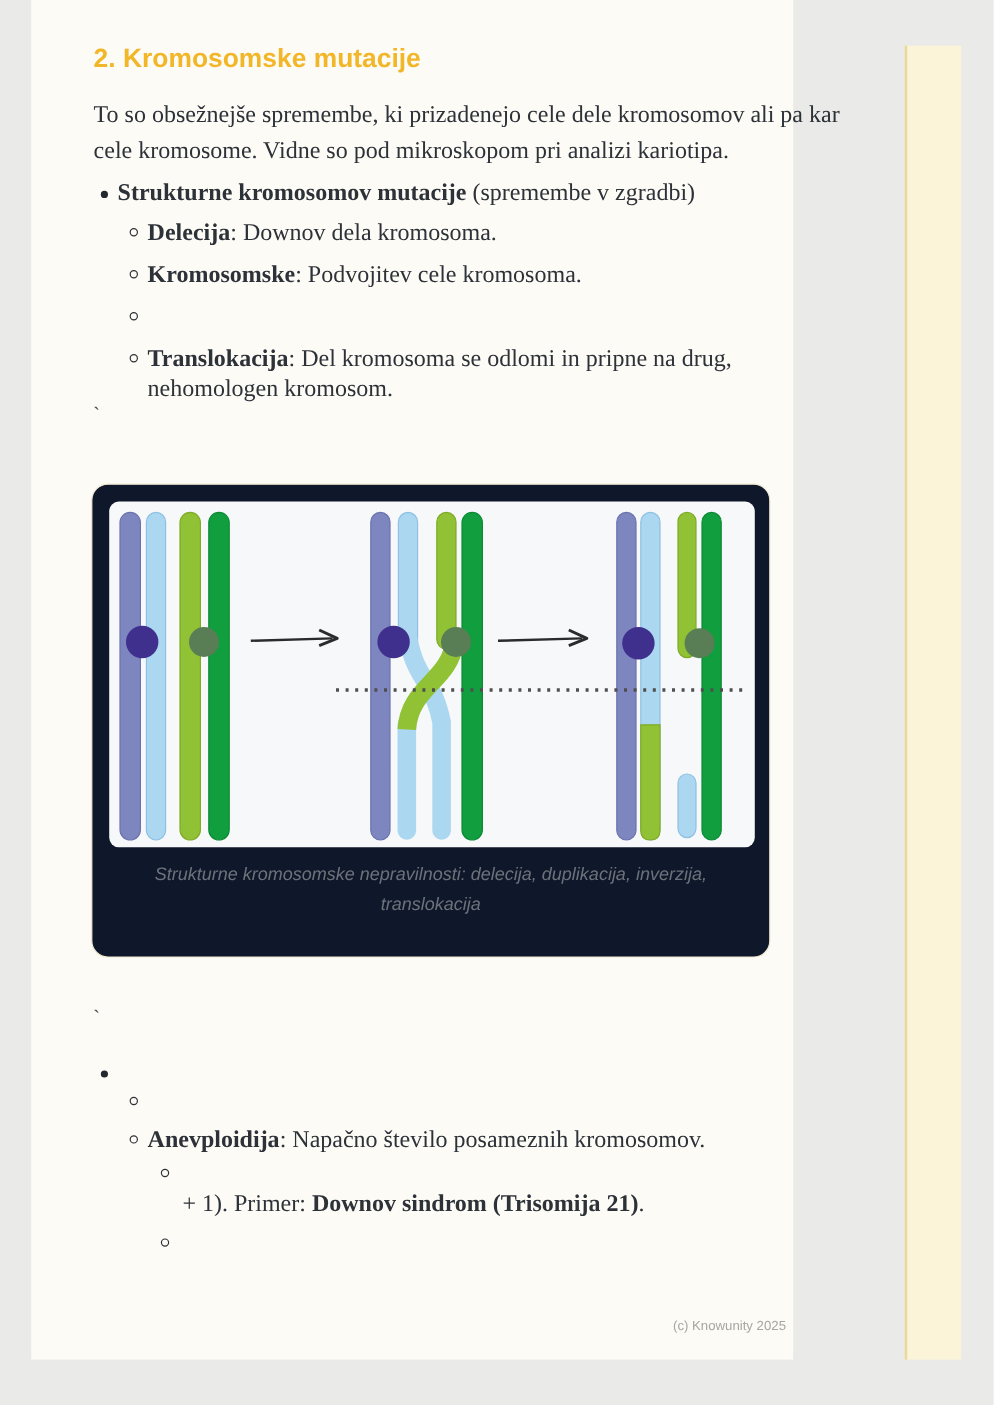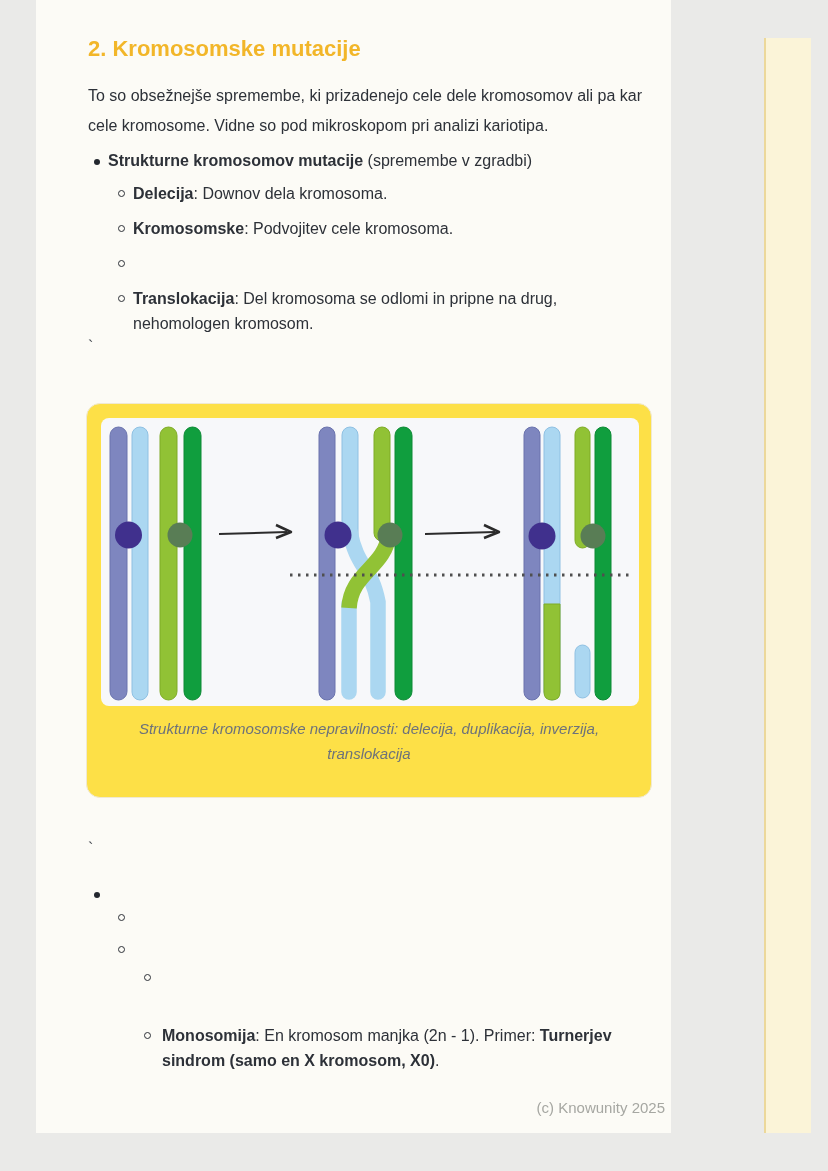--- a/index.html
+++ b/index.html
@@ -3,65 +3,65 @@
 <meta charset="utf-8">
 <style>
   html,body{margin:0;padding:0;}
   body{
     width:828px;height:1171px;position:relative;overflow:hidden;
     background:#eaeae8;
     font-family:"Liberation Sans","DejaVu Sans",sans-serif;
     color:#2d3138;
   }
   .page{
-    position:absolute;left:36px;top:0;width:635px;height:1133px;
+    position:absolute;left:26px;top:0;width:635px;height:1133px;
     background:#fcfbf6;
   }
   .accent-strip{
     position:absolute;left:728px;top:38px;width:45px;height:1095px;
     background:#fbf4d8;border-left:2px solid #ecd89a;z-index:0;
   }
   .title{
     position:absolute;left:52px;top:36px;z-index:1;
     font-size:22px;font-weight:700;color:#f2b629;white-space:nowrap;
   }
   .ln{
-    position:absolute;z-index:1;font-size:16px;line-height:20px;
-    white-space:nowrap;color:#2d3138;
+    position:absolute;z-index:1;font-size:20px;line-height:20px;
+    white-space:nowrap;color:#2d3138;font-family:Liberation Serif, serif;
   }
   .ln .b{font-weight:700;}
   .dot{
     position:absolute;z-index:1;width:6px;height:6px;border-radius:50%;
     background:#23272e;
   }
   .ring{
     position:absolute;z-index:1;width:7px;height:7px;border-radius:50%;
     border:1.5px solid #2d3138;box-sizing:border-box;background:transparent;
   }
   .stray{
     position:absolute;z-index:1;font-size:16px;color:#4a4e55;
   }
   .figure-card{
     position:absolute;left:50px;top:403px;width:566px;height:395px;z-index:1;
-    background:#fde047;border:1px solid #f0e9d2;border-radius:14px;
+    background:#0f172a;border:1px solid #f0e9d2;border-radius:14px;
     box-sizing:border-box;
   }
   .figure-canvas{
     position:absolute;left:14px;top:14px;width:538px;height:288px;
     background:#f7f8fa;border-radius:8px;overflow:hidden;
   }
   .caption-line{
     position:absolute;left:0;width:100%;text-align:center;
     font-size:15px;font-style:italic;color:#6d727a;white-space:nowrap;
   }
   .cap1{top:316px;}
   .cap2{top:341px;}
   .watermark{
     position:absolute;right:6px;top:1099px;z-index:2;
-    font-size:15px;color:#a6a7a2;white-space:nowrap;
+    font-size:11px;color:#a6a7a2;white-space:nowrap;
   }
   
   .ol-slate{stroke:#6a73ad;stroke-width:1;}
   .ol-blue{stroke:#8fc0e2;stroke-width:1;}
   .ol-yg{stroke:#7fab27;stroke-width:1;}
   .ol-dg{stroke:#0c8a35;stroke-width:1;}
 </style>
 </head>
 <body>
 
@@ -144,22 +144,22 @@
     <div class="caption-line cap2">translokacija</div>
   </div>
 
   <div class="stray" style="left:52px;top:840px">`</div>
 
   <div class="dot" style="left:58px;top:892px"></div>
 
   <div class="ring" style="left:82px;top:914px"></div>
 
   <div class="ring" style="left:82px;top:946px"></div>
+  <div class="ln" style="left:97px;top:940px"><span class="b">Anevploidija</span><span>: Napačno število posameznih kromosomov.</span></div>
 
   <div class="ring" style="left:108px;top:974px"></div>
+  <div class="ln" style="left:126px;top:993px"><span>+ 1). Primer: </span><span class="b">Downov sindrom (Trisomija 21)</span><span>.</span></div>
 
   <div class="ring" style="left:108px;top:1032px"></div>
-  <div class="ln" style="left:126px;top:1026px"><span class="b">Monosomija</span><span>: En kromosom manjka (2n - 1). Primer: </span><span class="b">Turnerjev</span></div>
-  <div class="ln" style="left:126px;top:1051px"><span class="b">sindrom (samo en X kromosom, X0)</span><span>.</span></div>
 
   <div class="watermark">(c) Knowunity 2025</div>
 
 </div>
 
 </body></html>

